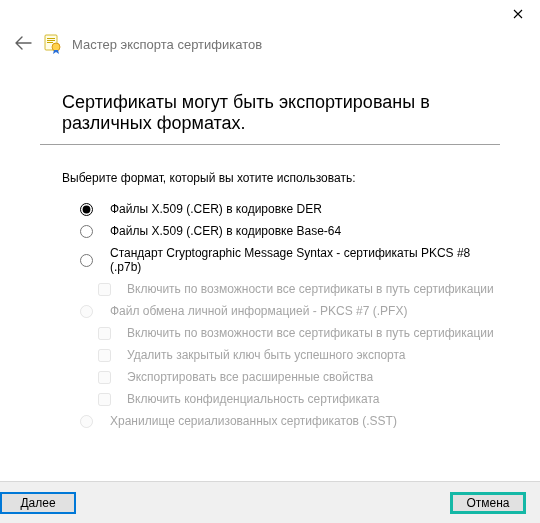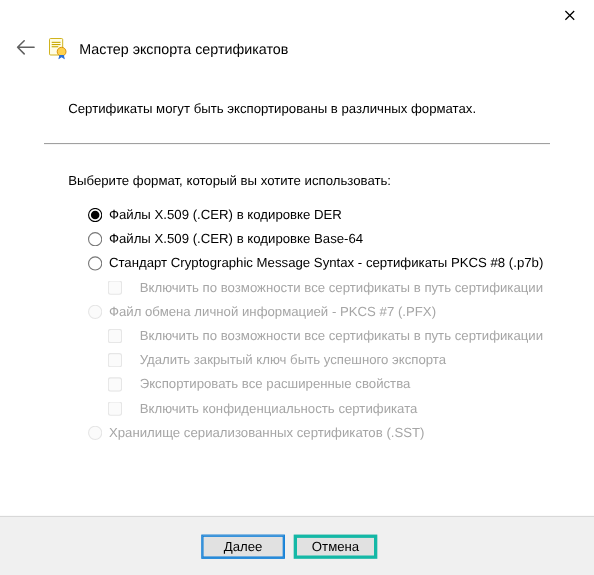--- a/index.html
+++ b/index.html
@@ -45,53 +45,53 @@
       cursor: pointer;
       line-height: 1;
     }
     .cert-icon {
       width: 16px;
       height: 20px;
       position: relative;
     }
     .cert-icon svg { display:block; }
     .wizard-title {
-      color: #000000;
+      color: #737373;
       font-size: 13px;
     }
     .content {
       padding: 34px 40px 0 40px;
     }
     .section-heading {
       font-weight: 600;
       font-size: 12px;
       margin-bottom: 2px;
     }
     .section-desc {
-      font-size: 12px;
+      font-size: 18px;
       padding-left: 22px;
-      margin-bottom: 24px;
+      margin-bottom: 10px;
     }
     .hr {
       border: none;
       border-top: 1px solid #a0a0a0;
       margin-bottom: 26px;
     }
     .prompt {
       font-size: 12px;
       padding-left: 22px;
       margin-bottom: 17px;
     }
     .options {
       padding-left: 40px;
     }
     .opt-row {
       display: flex;
       align-items: center;
-      gap: 6px;
+      gap: 17px;
       margin-bottom: 8px;
       font-size: 12px;
     }
     .sub-row {
       display: flex;
       align-items: center;
       gap: 16px;
       margin-bottom: 8px;
       margin-left: 18px;
       font-size: 12px;
@@ -105,25 +105,25 @@
       accent-color: #000;
     }
     input[type="radio"]:disabled, input[type="checkbox"]:disabled {
       opacity: 0.55;
     }
     .footer {
       position: absolute;
       bottom: 0;
       left: 0;
       right: 0;
-      height: 54px;
+      height: 42px;
       border-top: 1px solid #d8d8d8;
       background: #f0f0f0;
       display: flex;
-      justify-content: center;
+      justify-content: space-between;
       align-items: center;
       gap: 8px;
       padding-right: 14px;
     }
     .btn {
       min-width: 76px;
       height: 22px;
       font-size: 12px;
       font-family: inherit;
       background: #e1e1e1;

